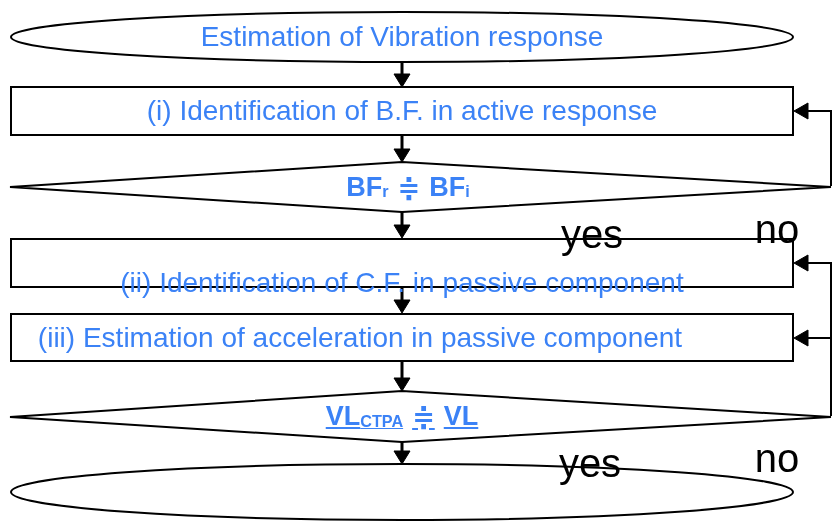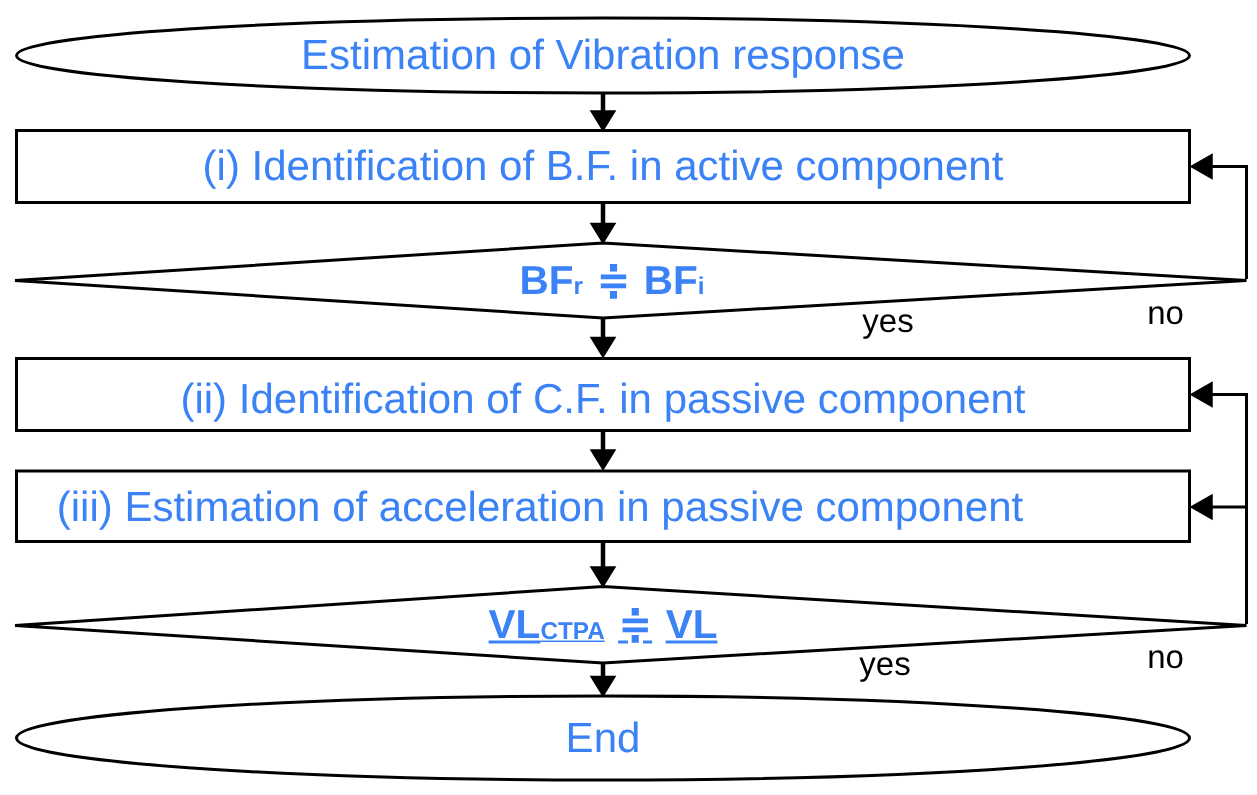--- a/index.html
+++ b/index.html
@@ -12,21 +12,21 @@
   .lbl {
     position:absolute; display:flex; align-items:center; justify-content:center;
     font-size:28px; line-height:1; white-space:nowrap; color:#3b82f6;
   }
   .cond { font-weight:bold; font-size:27px; }
   .cond .base { font-weight:bold; }
   .cond sub { font-weight:bold; font-size:0.6em; position:relative; top:0.28em; line-height:1; }
   .cond .op { margin:0 9px; font-weight:bold; font-family:"DejaVu Sans", sans-serif; }
   .yn {
     position:absolute; transform:translate(-50%,-50%);
-    font-size:22px; line-height:1; white-space:nowrap; color:#000;
+    font-size:40px; line-height:1; white-space:nowrap; color:#000;margin-top:20px;
   }
 </style>
 </head>
 <body>
 
 <div class="canvas">
 
   <svg class="layer" width="838" height="530" viewBox="0 0 838 530">
     <g stroke="#000000" stroke-width="2" fill="#ffffff">
 
@@ -77,40 +77,39 @@
     <g>
       <polyline points="831,416 831,263 807,263" stroke="#000000" stroke-width="2" fill="none"></polyline>
       <line x1="831" y1="338" x2="807" y2="338" stroke="#000000" stroke-width="2"></line>
       <polygon points="808,255 808,271 794,263" fill="#000000" stroke="#000000" stroke-width="1"></polygon>
       <polygon points="808,330 808,346 794,338" fill="#000000" stroke="#000000" stroke-width="1"></polygon>
     </g>
   </svg>
 
   <div class="lbl" style="left:10px; top:12px; width:784px; height:50px;">Estimation of Vibration response</div>
 
-  <div class="lbl" style="left:10px; top:86px; width:784px; height:50px;">(i) Identification of B.F. in active component</div>
+  <div class="lbl" style="left:10px; top:86px; width:784px; height:50px;">(i) Identification of B.F. in active response</div>
 
   <div class="lbl cond" style="left:0px; top:162px; width:804px; height:50px;padding-left:12px;">
     <span class="base">BF</span>
       <sub>r</sub>
       <span class="op">≑</span>
       <span class="base">BF</span>
       <sub>i</sub>
   </div>
   <div class="yn" style="left:592px; top:214px;">yes</div>
   <div class="yn" style="left:777px; top:209px;">no</div>
 
-  <div class="lbl" style="left:10px; top:233px; width:784px; height:66px;">(ii) Identification of C.F. in passive component</div>
+  <div class="lbl" style="left:10px; top:250px; width:784px; height:66px;">(ii) Identification of C.F. in passive component</div>
 
   <div class="lbl" style="left:10px; top:313px; width:700px; height:49px;">(iii) Estimation of acceleration in passive component</div>
 
   <div class="lbl cond" style="left:0px; top:391px; width:804px; height:51px;text-decoration:underline;">
     <span class="base">VL</span>
       <sub>CTPA</sub>
       <span class="op">≑</span>
       <span class="base">VL</span>
   </div>
   <div class="yn" style="left:590px; top:443px;">yes</div>
   <div class="yn" style="left:777px; top:438px;">no</div>
 
-  <div class="lbl" style="left:10px; top:464px; width:784px; height:56px;">End</div>
 
 </div>
 
 </body></html>

